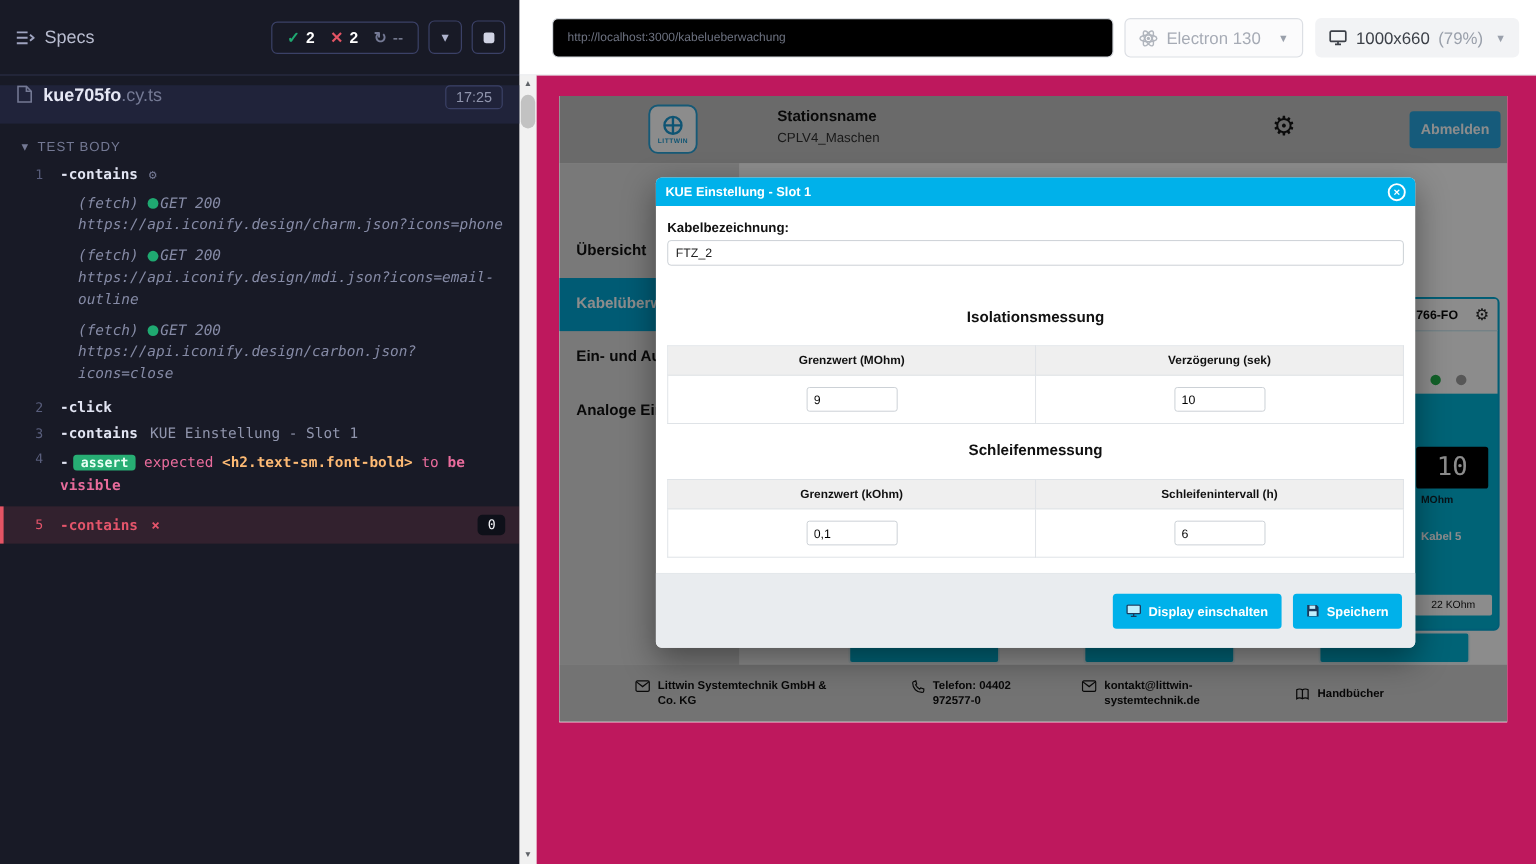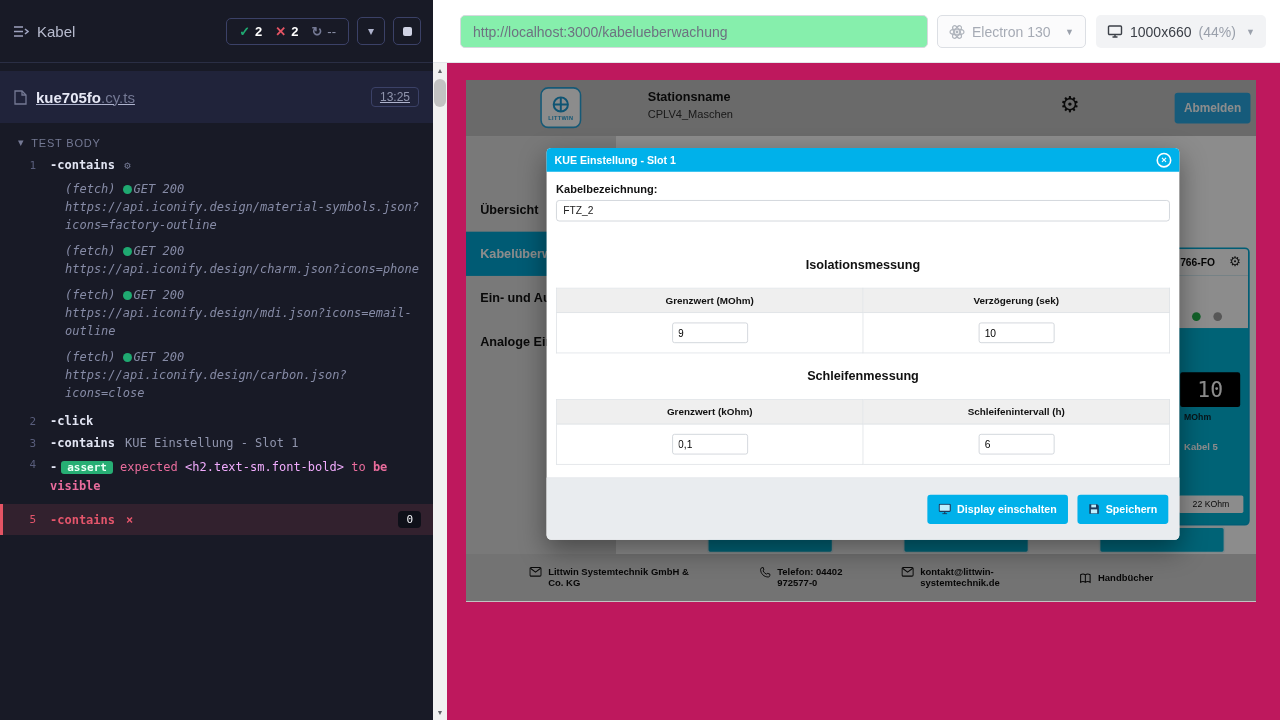--- a/index.html
+++ b/index.html
@@ -17,21 +17,21 @@
   .cy-specs { display:flex; align-items:center; gap:8px; color:#b8bccf; font-size:15px; cursor:pointer; }
   .cy-stats { margin-left:auto; display:flex; align-items:center; gap:13px; border:1px solid #3b4167; border-radius:5px; padding:5px 12px; font-size:13px; cursor:pointer; }
   .stat { display:flex; gap:5px; align-items:center; color:#ffffff; font-weight:bold; }
   .g-pass { color:#1fa971; font-weight:bold; }
   .g-fail { color:#e45464; font-weight:bold; }
   .g-pend { color:#747994; }
   .stat.pending b { color:#9095ad; font-weight:normal; }
   .cy-btn { width:28px; height:28px; margin-left:8px; background:transparent; border:1px solid #3b4167; border-radius:5px; color:#aeb3cd; display:flex; align-items:center; justify-content:center; font-size:12px; cursor:pointer; }
   .stop-sq { width:9px; height:9px; background:#d0d3e4; border-radius:2px; display:inline-block; }
 
-  .spec-row { height:52px; background:#20233a; display:flex; align-items:center; padding:0 14px; gap:9px; margin-top:8px; cursor:pointer;text-decoration:underline; }
+  .spec-row { height:32px; background:#20233a; display:flex; align-items:flex-start; padding:0 14px; gap:9px; margin-top:8px; cursor:pointer; }
   .spec-name { font-size:15px; color:#e6e8f5; font-weight:bold; }
   .spec-name i { color:#747994; font-style:normal; font-weight:normal; }
   .spec-time { margin-left:auto; font-size:12px; color:#9095ad; border:1px solid #3b4167; border-radius:4px; padding:2px 8px; }
 
   .test-body { display:flex; gap:7px; align-items:center; padding:13px 0 5px 18px; font-size:11px; letter-spacing:0.8px; color:#747994; cursor:pointer; }
 
   .cmds { font-family:"DejaVu Sans Mono", monospace; font-size:12px; }
   .cmd { display:flex; align-items:baseline; padding:4px 10px 4px 0; }
   .cmd .num { width:50px; text-align:right; padding-right:14px; color:#595e7c; flex:none; font-size:11px; }
   .cmd .name { color:#e2e5f3; font-weight:bold; white-space:nowrap; }
@@ -39,38 +39,38 @@
   .gear-sm { color:#747994; margin-left:9px; font-size:11px; }
 
   .log { padding-left:65px; padding-right:14px; margin:4px 0 8px; color:#868ba6; font-style:italic; line-height:18px; overflow-wrap:break-word; }
   .log .dot { display:inline-block; width:9px; height:9px; border-radius:50%; background:#1fa971; margin:0 2px 0 7px; vertical-align:-1px; }
 
   .cmd-assert { align-items:flex-start; }
   .abody { flex:1; line-height:19px; padding-right:8px; }
   .assert-badge { background:#27ae74; color:#eafff5; font-weight:bold; border-radius:3px; padding:0 6px; margin:0 7px 0 4px; font-size:11px; }
   .msg { color:#e96c9c; }
   .msg b { font-weight:bold; }
-  .msg .el { color:#f0abfc; font-weight:normal; }
+  .msg .el { color:#fdba74; font-weight:bold; }
 
   .cmd.failed { background:rgba(228,84,100,0.13); border-left:3px solid #e45464; padding:7px 12px 7px 0; align-items:center; margin-top:4px; }
   .cmd.failed .num { width:47px; color:#e4556b; }
   .cmd.failed .name { color:#e4556b; }
   .fail-x { color:#e4556b; margin-left:11px; font-weight:bold; }
   .count-badge { margin-left:auto; background:#0e1019; color:#f5f6fa; border-radius:4px; padding:2px 8px; font-size:11px; font-style:normal; }
 
   
   .sbar { position:absolute; left:433px; top:63px; width:14px; height:657px; background:#f1f1f1; z-index:20; }
   .sb-arrow { position:absolute; left:0; width:14px; height:15px; color:#5f6368; font-size:7px; display:flex; align-items:center; justify-content:center; cursor:pointer; }
   .sb-arrow.up { top:0; }
   .sb-arrow.down { bottom:0; }
   .sb-thumb { position:absolute; left:1px; top:16px; width:12px; height:28px; background:#c2c2c2; border-radius:6px; cursor:pointer; }
 
   
   .bhead { position:absolute; left:433px; top:0; width:847px; height:63px; background:#ffffff; border-bottom:1px solid #e4e6ea; }
-  .url-input { position:absolute; left:27px; top:15px; width:468px; height:33px; border:1px solid #d6d9de; border-radius:5px; padding:0 12px; font-size:14px; color:#6d7280; background:#86efac; outline:none; font-family:"Liberation Sans", sans-serif; }
+  .url-input { position:absolute; left:27px; top:15px; width:468px; height:33px; border:1px solid #d6d9de; border-radius:5px; padding:0 12px; font-size:10px; color:#6d7280; background:#000000; outline:none; font-family:"Liberation Sans", sans-serif; }
   .select { position:absolute; top:15px; height:33px; display:flex; align-items:center; gap:7px; padding:0 11px; border-radius:5px; font-size:14px; cursor:pointer; }
   .browser-select { left:504px; width:149px; border:1px solid #dcdfe4; background:#fbfbfc; color:#a6abb5; }
   .size-select { left:663px; width:170px; background:#f2f3f5; color:#3c4048; }
   .size-select .zoom { color:#9aa0ab; }
   .chev { margin-left:auto; color:#9aa0ab; font-size:9px; }
 
   .bcontent { position:absolute; left:447px; top:63px; width:833px; height:657px; background:#be185d; }
 
   
   .aut { position:absolute; left:19px; top:17px; width:790px; height:522px; overflow:hidden; background:#fff; }
@@ -141,21 +141,21 @@
 
   <aside class="cy">
     <div class="cy-header">
       <div class="cy-specs">
         <svg width="17" height="17" viewBox="0 0 17 17">
             <g stroke="#9ea3bf" stroke-width="1.6" fill="none">
               <path d="M2 4h9M2 8.5h9M2 13h9"></path>
               <path d="M13 6l3 2.5-3 2.5" fill="none"></path>
             </g>
           </svg>
-        <span>Kabel</span>
+        <span>Specs</span>
       </div>
       <div class="cy-stats">
         <span class="stat">
             <span class="g-pass">✓</span>
             <b>2</b>
           </span>
         <span class="stat">
             <span class="g-fail">✕</span>
             <b>2</b>
           </span>
@@ -171,37 +171,36 @@
           <span class="stop-sq"></span>
         </button>
     </div>
 
     <div class="spec-row">
       <svg width="13" height="15" viewBox="0 0 13 15">
           <path d="M1 1h7l4 4v9H1z" fill="none" stroke="#747994" stroke-width="1.3"></path>
           <path d="M8 1v4h4" fill="none" stroke="#747994" stroke-width="1.3"></path>
         </svg>
       <span class="spec-name"><b>kue705fo</b><i>.cy.ts</i></span>
-      <span class="spec-time">13:25</span>
+      <span class="spec-time">17:25</span>
     </div>
 
     <div class="test-body">
       <span>▾</span>
       <span>TEST BODY</span>
     </div>
 
     <div class="cmds">
 
       <div class="cmd">
         <span class="num">1</span>
         <span class="name">-contains</span>
         <span class="gear-sm">⚙</span>
       </div>
 
-      <div class="log"><span>(fetch)</span><span class="dot"></span><span>GET 200</span> <span>https://api.iconify.design/material-symbols.json?icons=factory-outline</span></div>
       <div class="log"><span>(fetch)</span><span class="dot"></span><span>GET 200</span> <span>https://api.iconify.design/charm.json?icons=phone</span></div>
       <div class="log"><span>(fetch)</span><span class="dot"></span><span>GET 200</span> <span>https://api.iconify.design/mdi.json?icons=email-outline</span></div>
       <div class="log"><span>(fetch)</span><span class="dot"></span><span>GET 200</span> <span>https://api.iconify.design/carbon.json?icons=close</span></div>
 
       <div class="cmd">
         <span class="num">2</span>
         <span class="name">-click</span>
       </div>
 
       <div class="cmd">
@@ -246,21 +245,21 @@
         </svg>
       <span>Electron 130</span>
       <span class="chev">▼</span>
     </div>
     <div class="select size-select">
       <svg width="16" height="15" viewBox="0 0 16 15">
           <rect x="1.5" y="2" width="13" height="8.5" rx="1" fill="none" stroke="#3c4048" stroke-width="1.4"></rect>
           <path d="M5.5 13h5M8 10.5V13" stroke="#3c4048" stroke-width="1.4"></path>
         </svg>
       <span class="vp">1000x660</span>
-      <span class="zoom">(44%)</span>
+      <span class="zoom">(79%)</span>
       <span class="chev">▼</span>
     </div>
   </header>
 
   <div class="bcontent">
     <div class="aut">
       <div class="app">
 
         <div class="app-head">
           <div class="logo">

